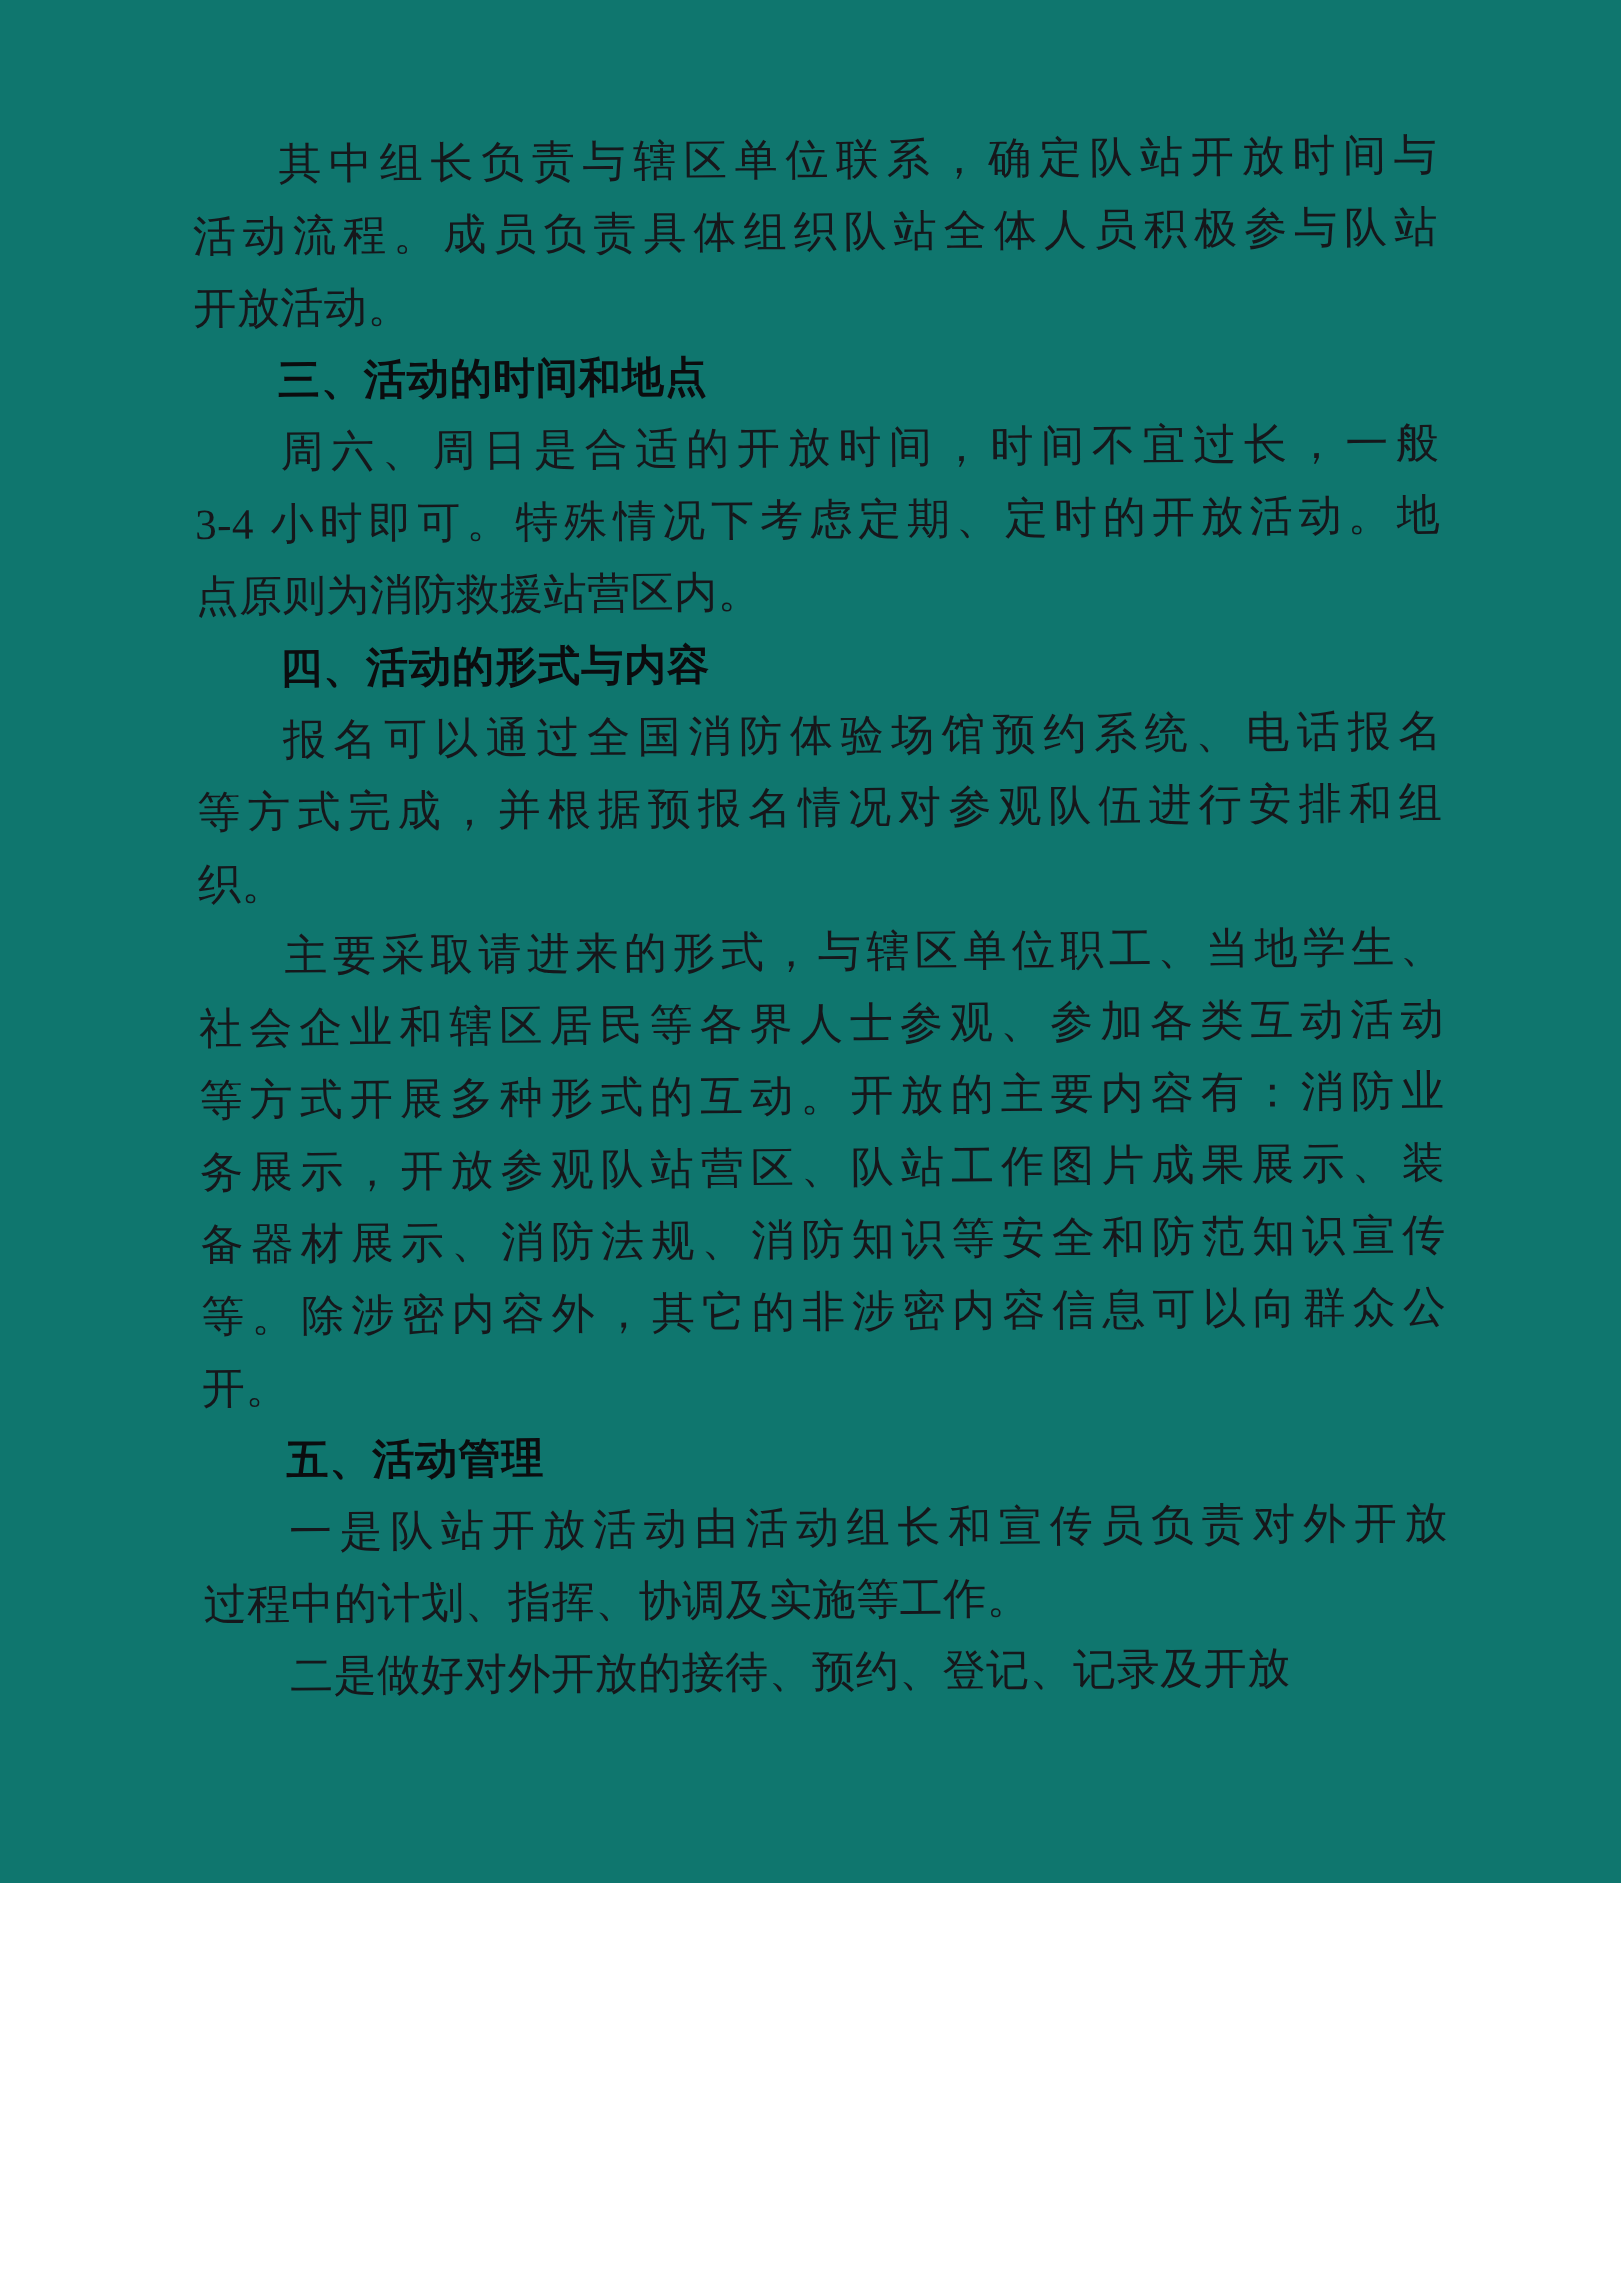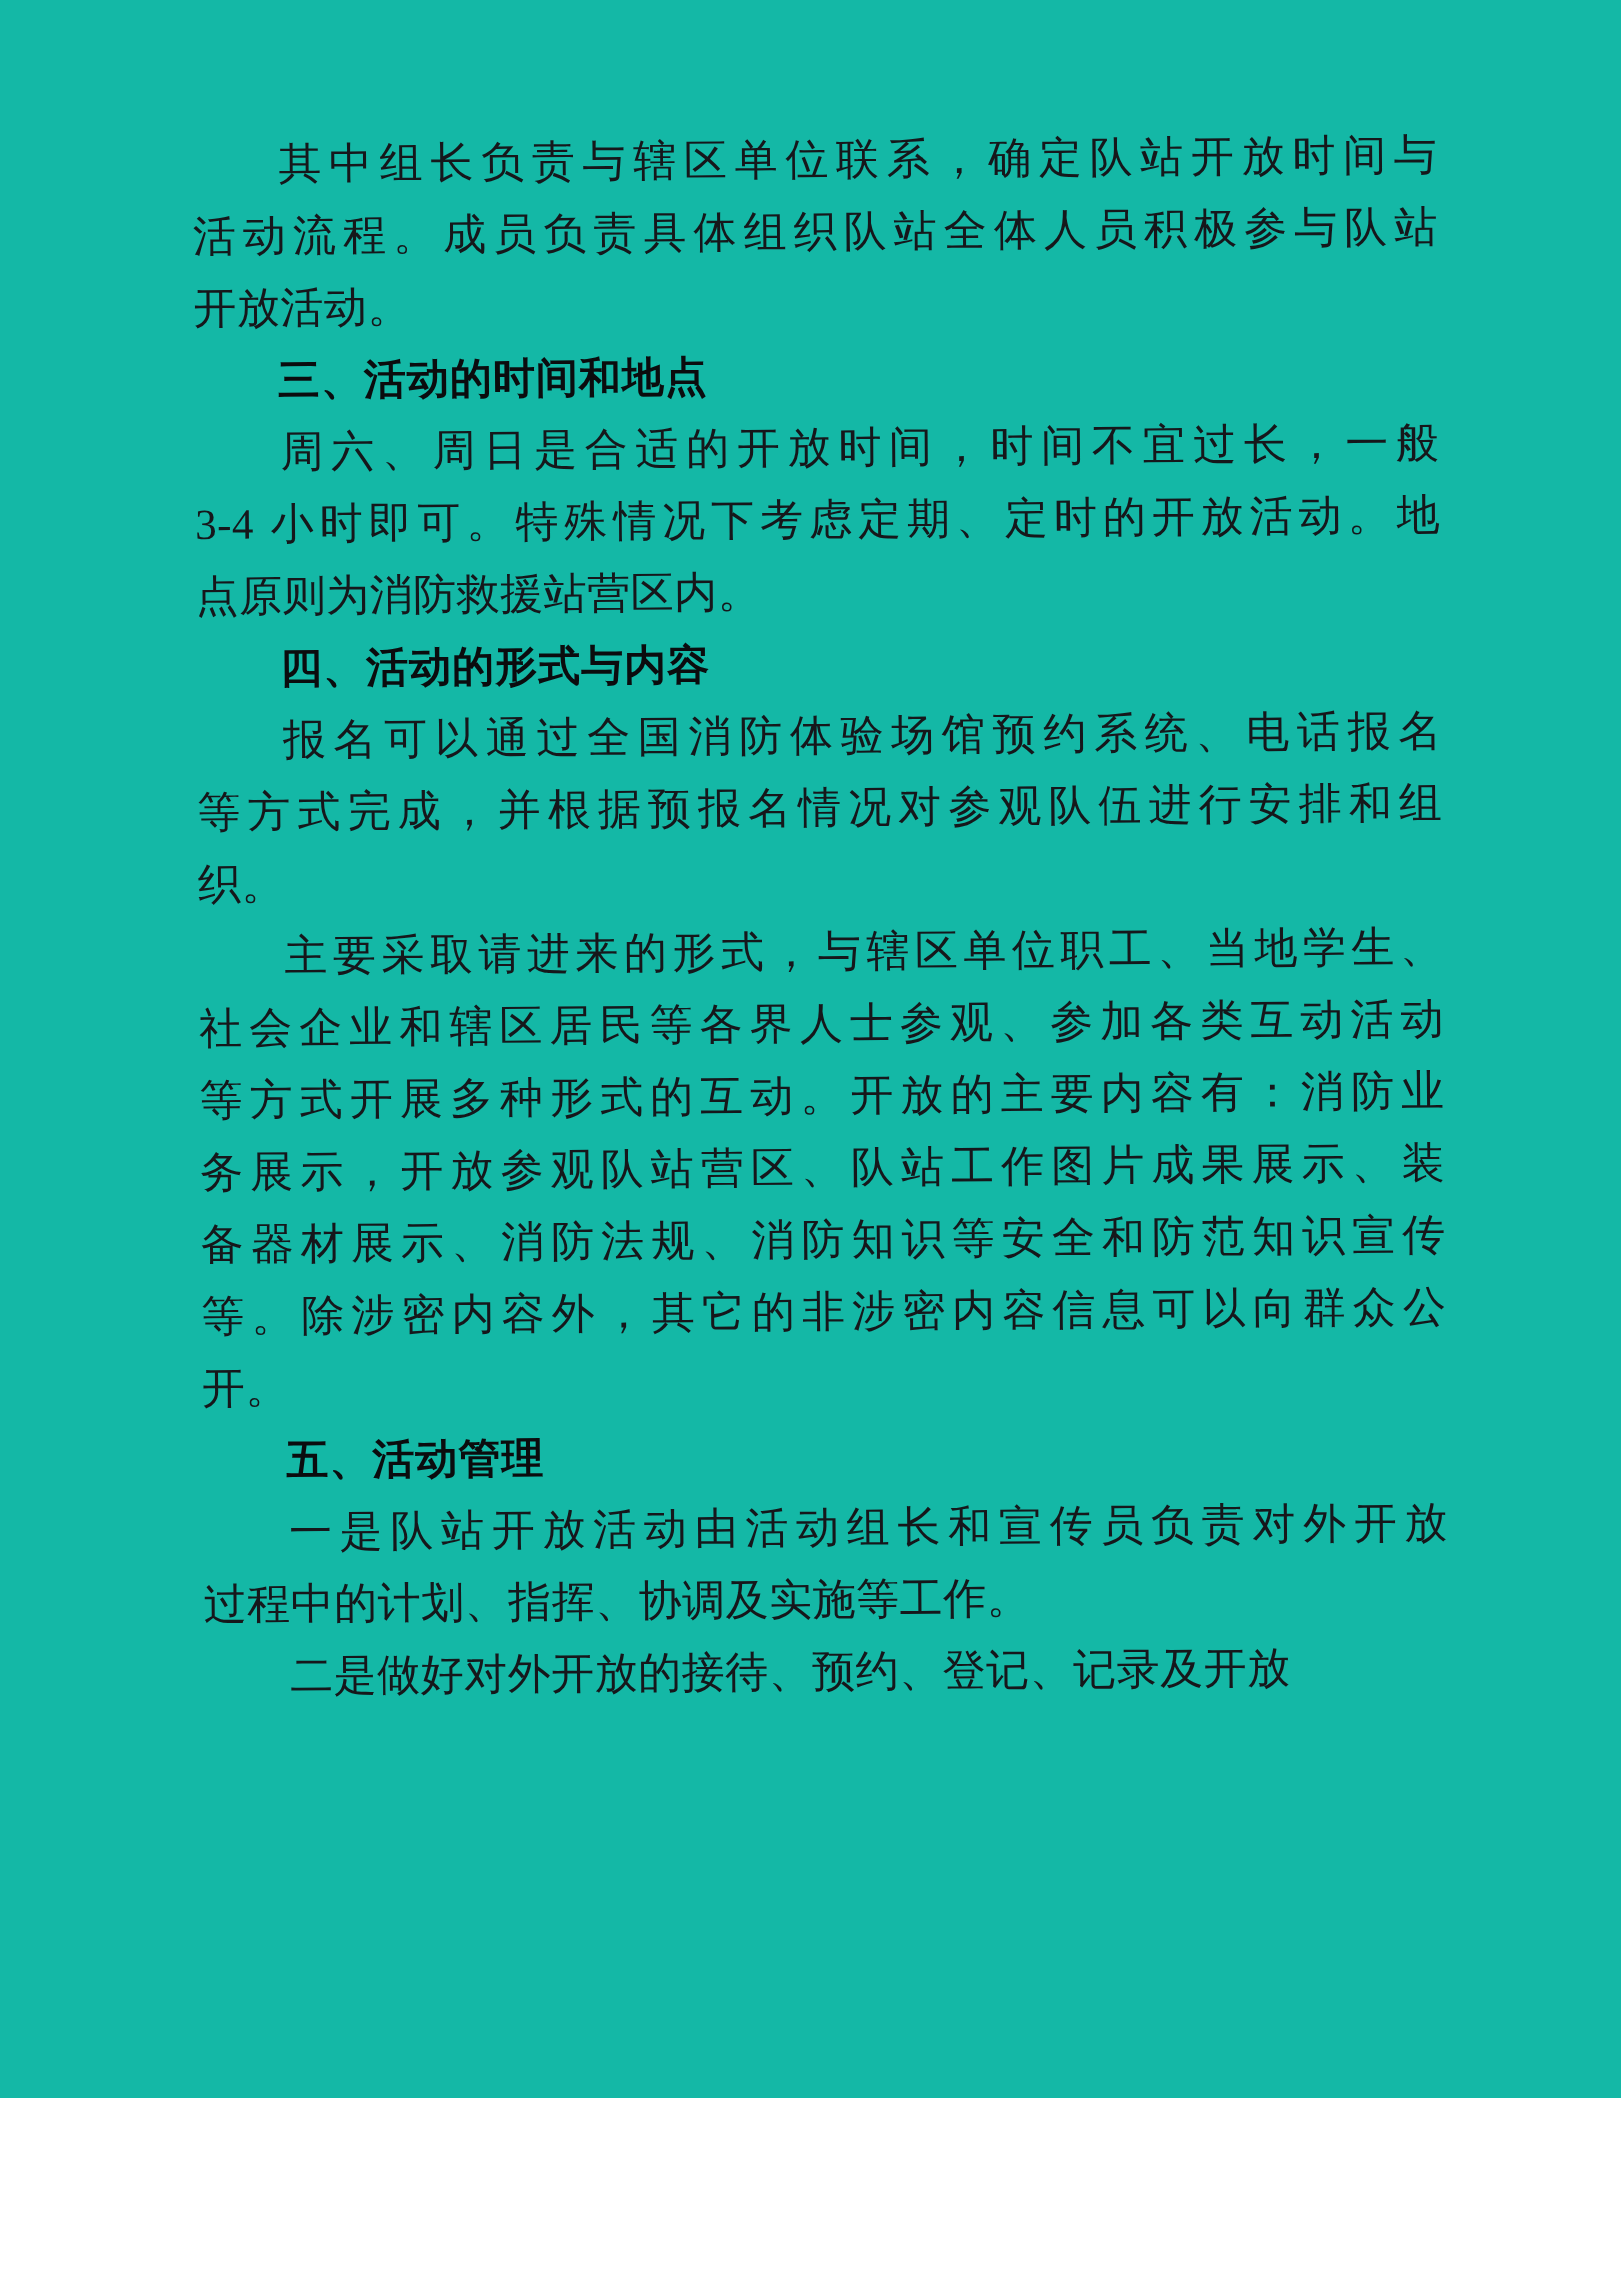--- a/index.html
+++ b/index.html
@@ -8,22 +8,22 @@
     padding: 0;
     background: #ffffff;
   }
   body {
     font-family: "Liberation Serif", "DejaVu Serif", serif;
     color: #15161a;
   }
   .page {
     position: relative;
     width: 1621px;
-    height: 2098px;
-    background: #14b8a6;
+    height: 1883px;
+    background: #0f766e;
     overflow: hidden;
     box-sizing: border-box;
     padding-left: 36px;
   }
   
   .text-body {
     position: absolute;
     left: 192px;
     top: 129px;
     width: 1245px;

